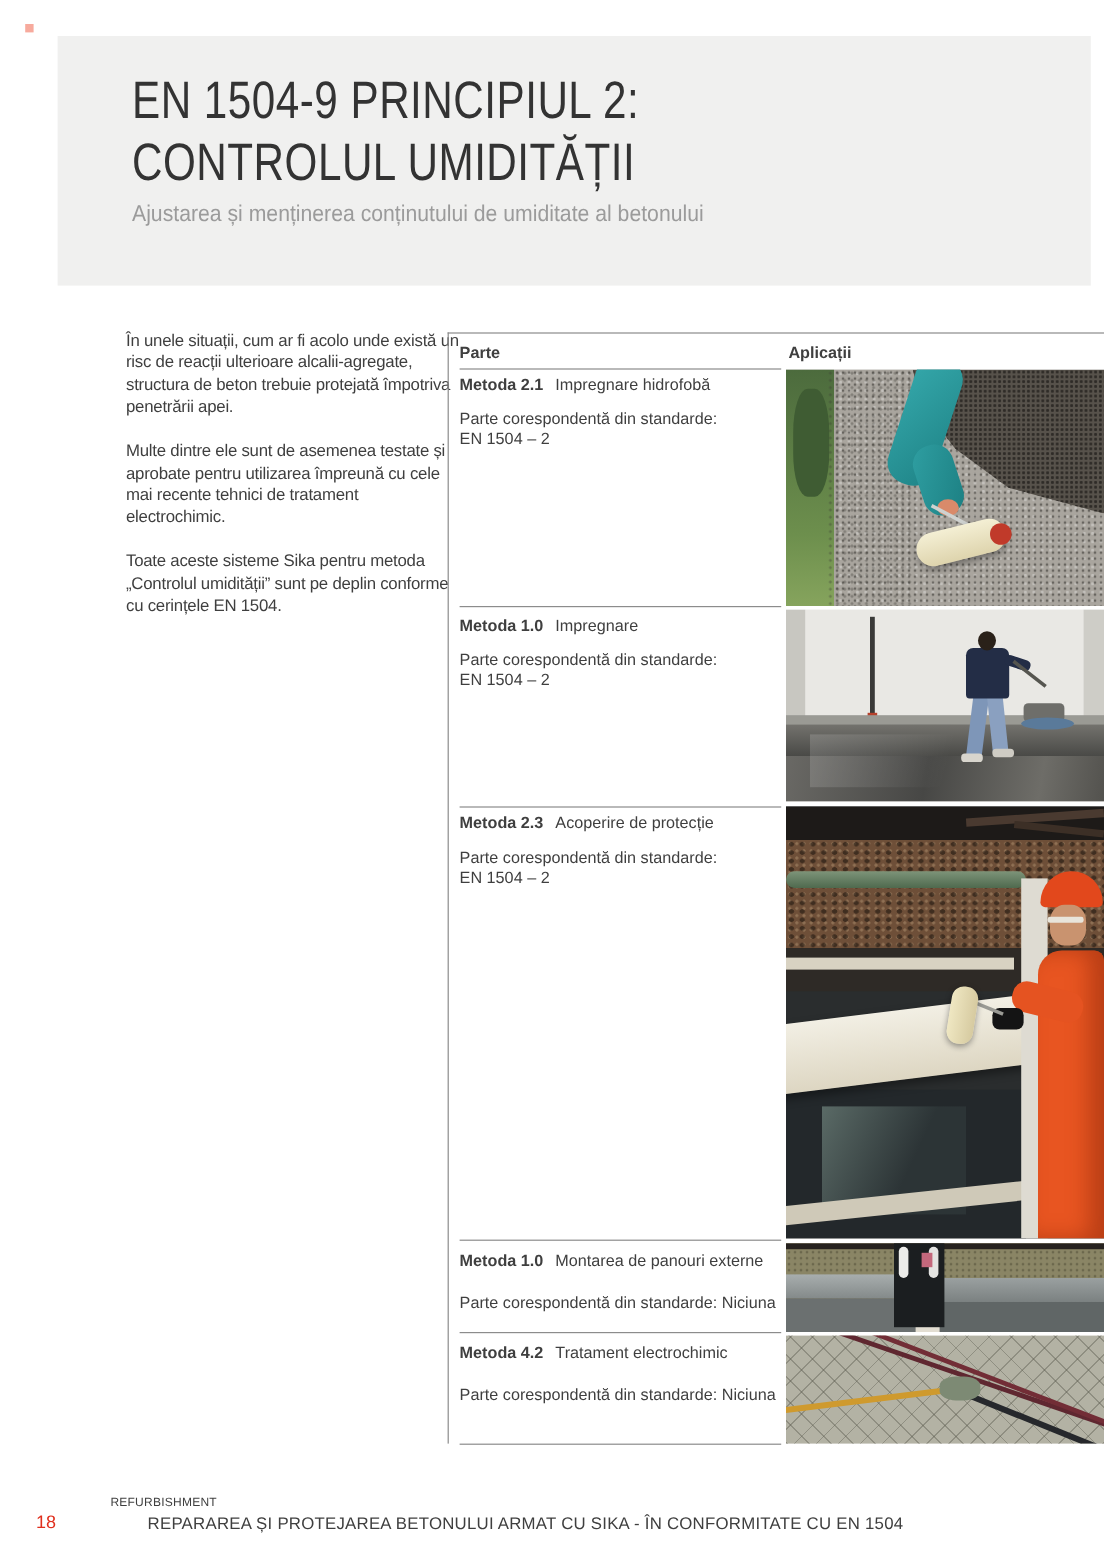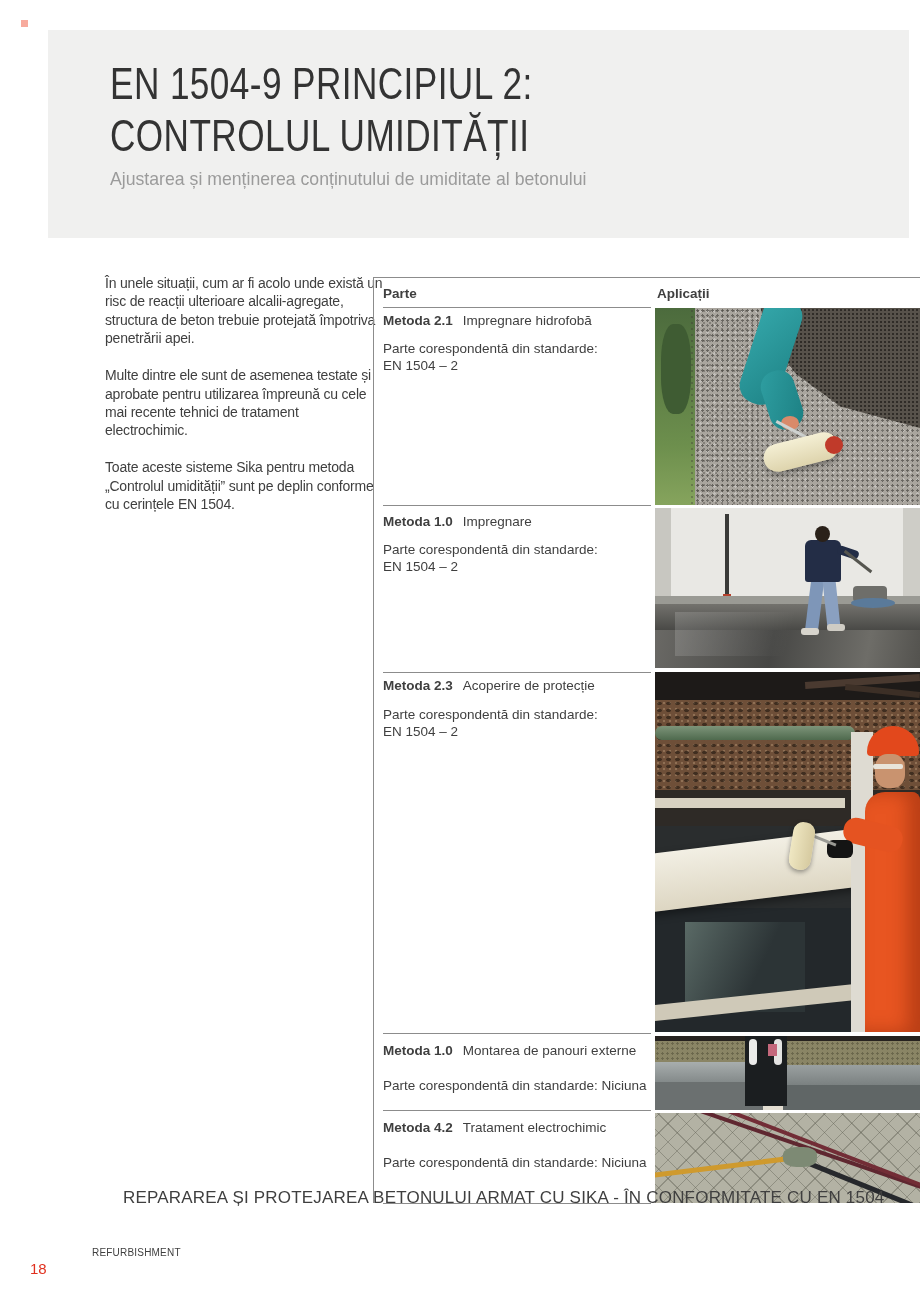--- a/index.html
+++ b/index.html
@@ -127,21 +127,21 @@
                      repeating-linear-gradient(-45deg,rgba(90,90,78,.4) 0 1px,transparent 1px 13px);}
   .p5-wire1{left:40px;top:-6px;width:300px;height:4px;background:#5f2730;transform:rotate(19deg);transform-origin:0 0;}
   .p5-wire2{left:58px;top:-10px;width:300px;height:4px;background:#722d36;transform:rotate(21deg);transform-origin:0 0;}
   .p5-wire3{left:130px;top:38px;width:170px;height:5px;background:#26282c;transform:rotate(22deg);transform-origin:0 0;}
   .p5-cable{left:-4px;top:60px;width:150px;height:5px;background:#cf9a2e;transform:rotate(-7deg);transform-origin:0 0;border-radius:3px;}
   .p5-splice{left:128px;top:34px;width:34px;height:20px;background:#7d8a74;border-radius:40%;}
 
   
   #page-number{left:30px;top:1260px;font-size:15px;font-weight:normal;color:#e0301e;}
   #footer-line1{left:92px;top:1247px;font-size:10px;letter-spacing:.2px;color:#3f3f3f;}
-  #footer-line2{left:92px;top:1188px;font-size:17px;letter-spacing:.2px;color:#3f3f3f;white-space:nowrap;padding-left:31px;}
+  #footer-line2{left:92px;top:1261px;font-size:14px;letter-spacing:.2px;color:#3f3f3f;white-space:nowrap;padding-left:31px;}
 </style>
 </head>
 <body>
 
 <div id="page">
 
   <div class="abs" id="corner-mark"></div>
 
   <div class="abs" id="header-block">
     <div class="title-line" id="title-1">EN 1504-9 PRINCIPIUL 2:</div>

